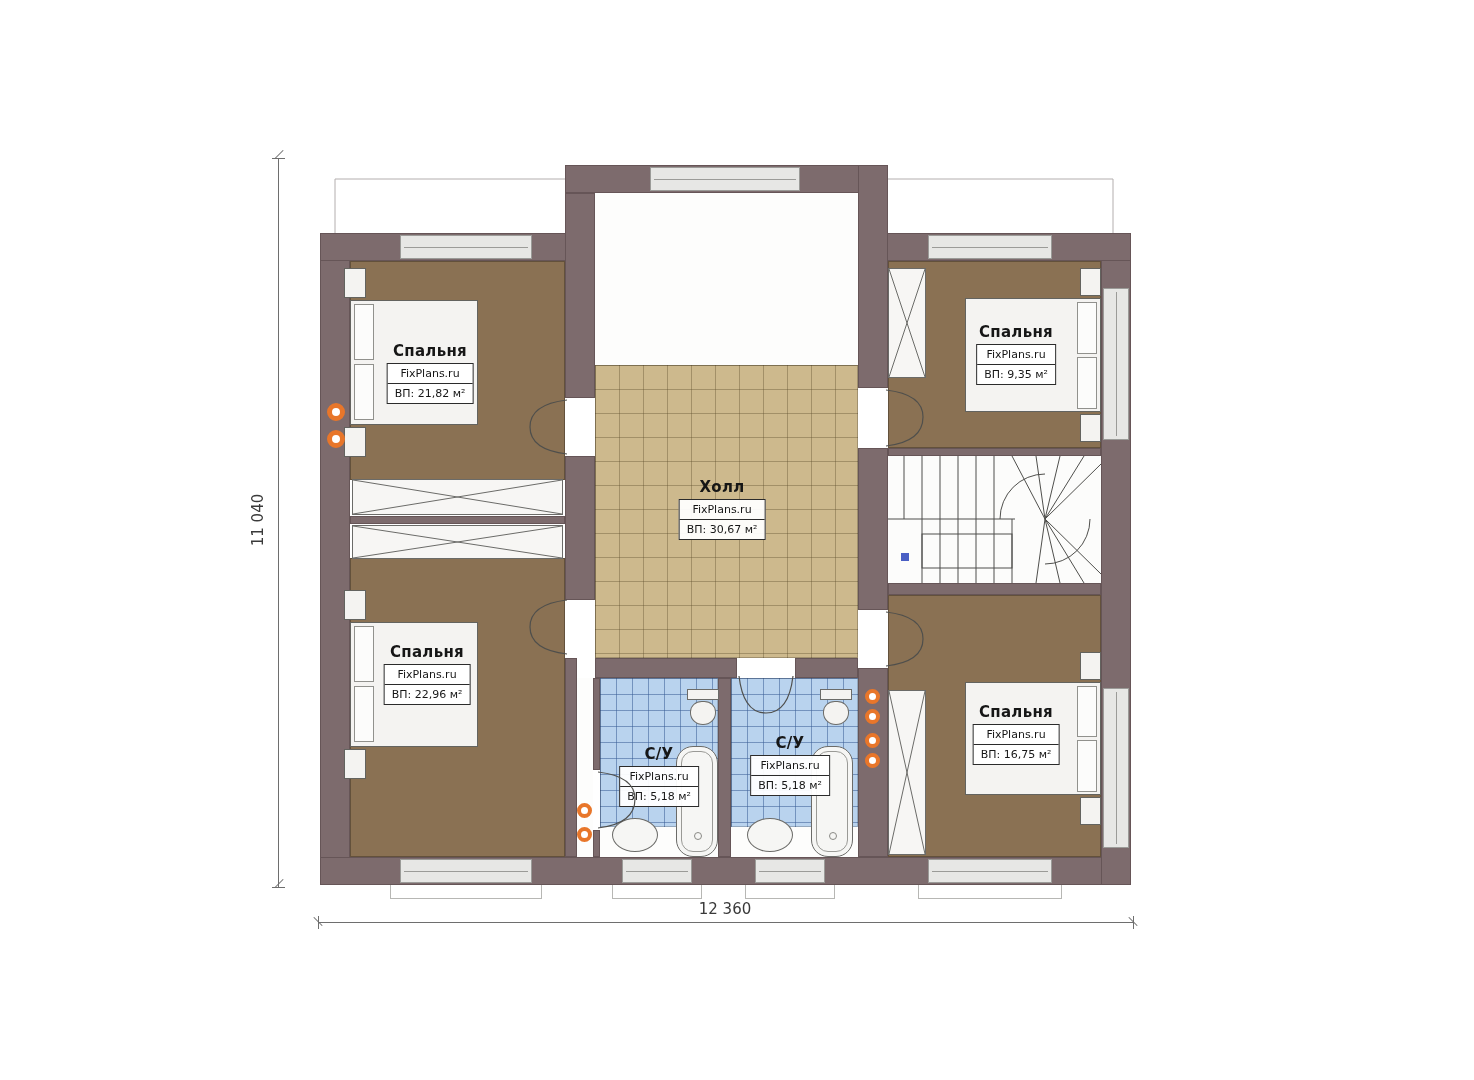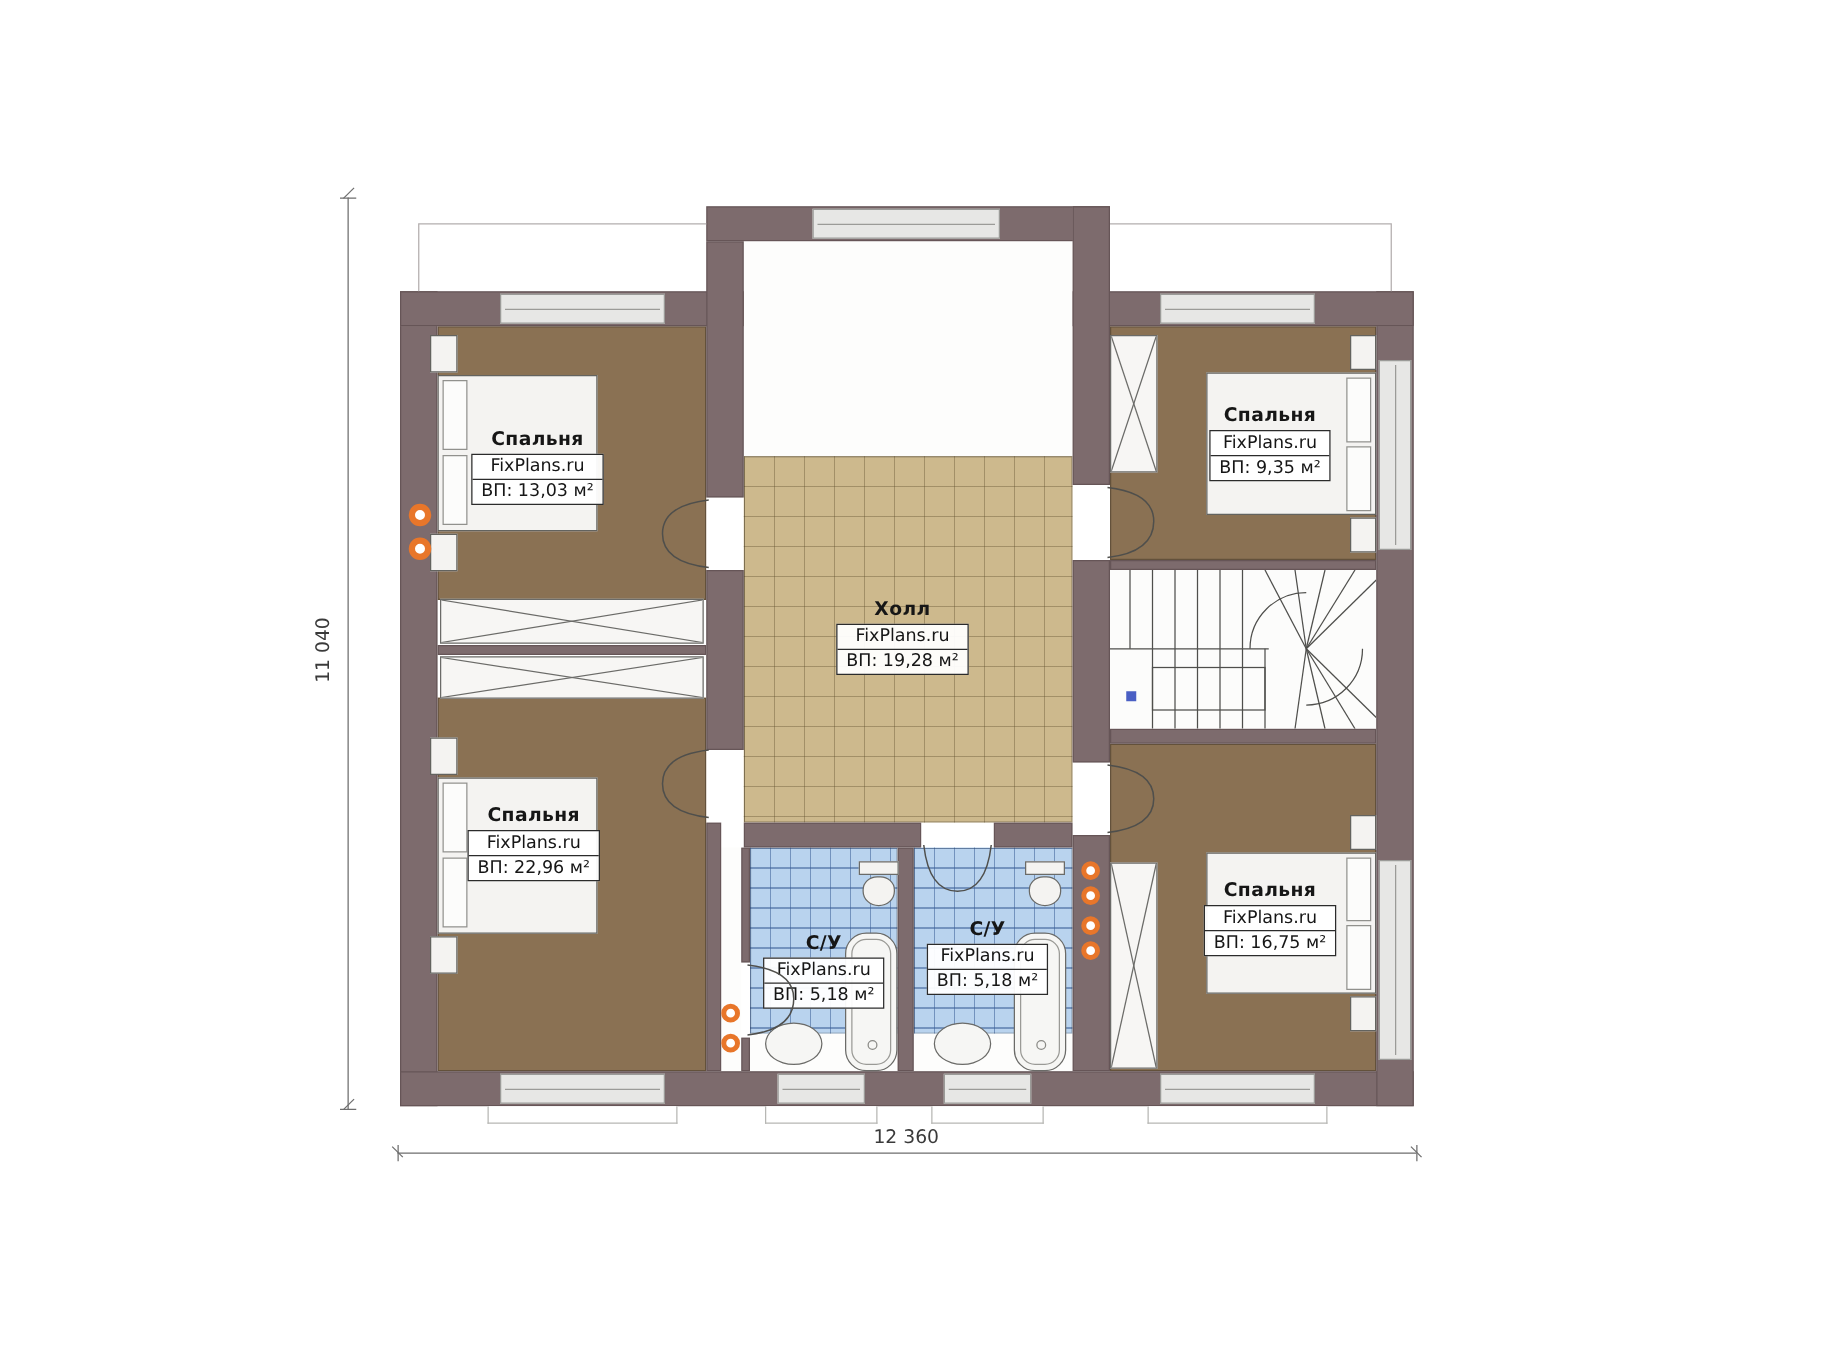--- a/index.html
+++ b/index.html
@@ -31,21 +31,21 @@
   .tub{background:#f6f6f4;border:1.5px solid #6b6b68;border-radius:17px;box-sizing:border-box;}
   .tub::after{content:"";position:absolute;inset:4px;border:1px solid #9a9a96;border-radius:12px;}
   .tub .drain{position:absolute;left:50%;top:78%;width:6px;height:6px;margin-left:-3px;
     border:1px solid #8a8a86;border-radius:50%;}
   .sink{background:#f6f6f4;border:1.5px solid #6b6b68;border-radius:50%;box-sizing:border-box;}
   .wc-tank{background:#f4f3f1;border:1px solid #6b6b68;box-sizing:border-box;}
   .wc-bowl{background:#f4f3f1;border:1.5px solid #6b6b68;border-radius:45% 45% 50% 50%;box-sizing:border-box;}
   .room-label{position:absolute;transform:translateX(-50%);text-align:center;color:#161616;z-index:5;}
   .room-name{font-weight:bold;font-size:15px;letter-spacing:.3px;margin-bottom:3px;white-space:nowrap;}
   .room-box{display:inline-block;background:rgba(255,255,255,.95);border:1px solid #2b2b2b;
-    font-size:14px;line-height:17px;}
+    font-size:11px;line-height:17px;}
   .room-box .row{padding:1px 7px;white-space:nowrap;}
   .room-box .row + .row{border-top:1px solid #2b2b2b;}
   .dim-line{background:#6e6e6e;}
   .dim-tick{background:#6e6e6e;}
   .dim-label{font-size:15px;color:#3a3a3a;text-align:center;}
   .overlay{z-index:6;pointer-events:none;}
   .stairs svg{position:absolute;inset:0;width:100%;height:100%;}
 </style>
 </head>
 <body>
@@ -216,35 +216,35 @@
     <g stroke="#b3aeae" stroke-width="1" fill="none">
       <path d="M335,233 L335,179 L565,179"></path>
       <path d="M888,179 L1113,179 L1113,233"></path>
     </g>
   </svg>
 
   <div class="room-label" style="left:430px;top:342px">
     <div class="room-name">Спальня</div>
     <div class="room-box">
       <div class="row">FixPlans.ru</div>
-      <div class="row">ВП: 13,03 м²</div>
+      <div class="row">ВП: 21,82 м²</div>
     </div>
   </div>
   <div class="room-label" style="left:1016px;top:323px">
     <div class="room-name">Спальня</div>
     <div class="room-box">
       <div class="row">FixPlans.ru</div>
       <div class="row">ВП: 9,35 м²</div>
     </div>
   </div>
   <div class="room-label" style="left:722px;top:478px">
     <div class="room-name">Холл</div>
     <div class="room-box">
       <div class="row">FixPlans.ru</div>
-      <div class="row">ВП: 19,28 м²</div>
+      <div class="row">ВП: 30,67 м²</div>
     </div>
   </div>
   <div class="room-label" style="left:427px;top:643px">
     <div class="room-name">Спальня</div>
     <div class="room-box">
       <div class="row">FixPlans.ru</div>
       <div class="row">ВП: 22,96 м²</div>
     </div>
   </div>
   <div class="room-label" style="left:659px;top:745px">

